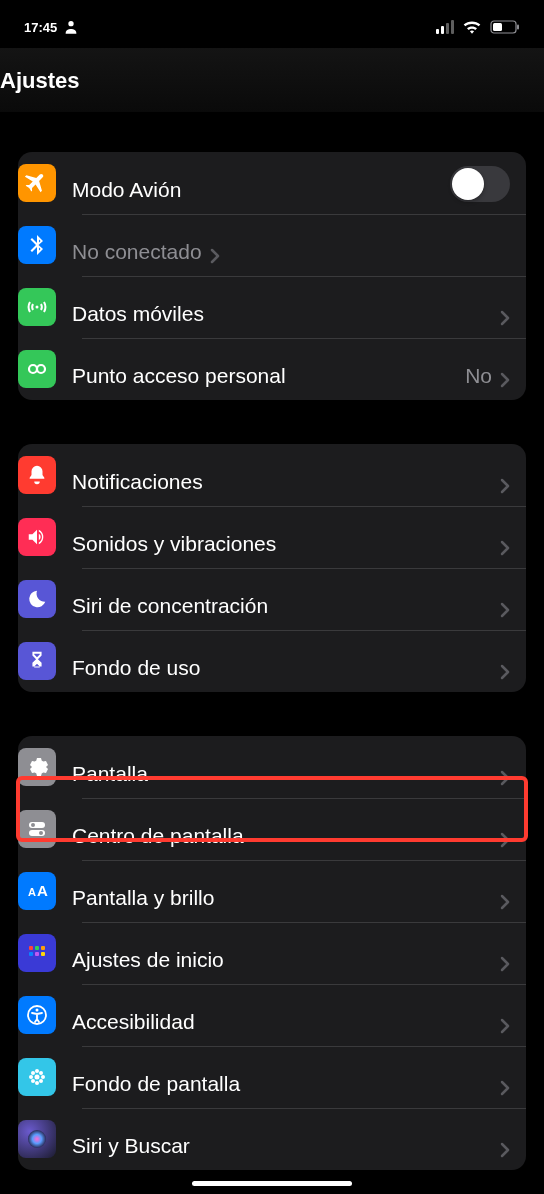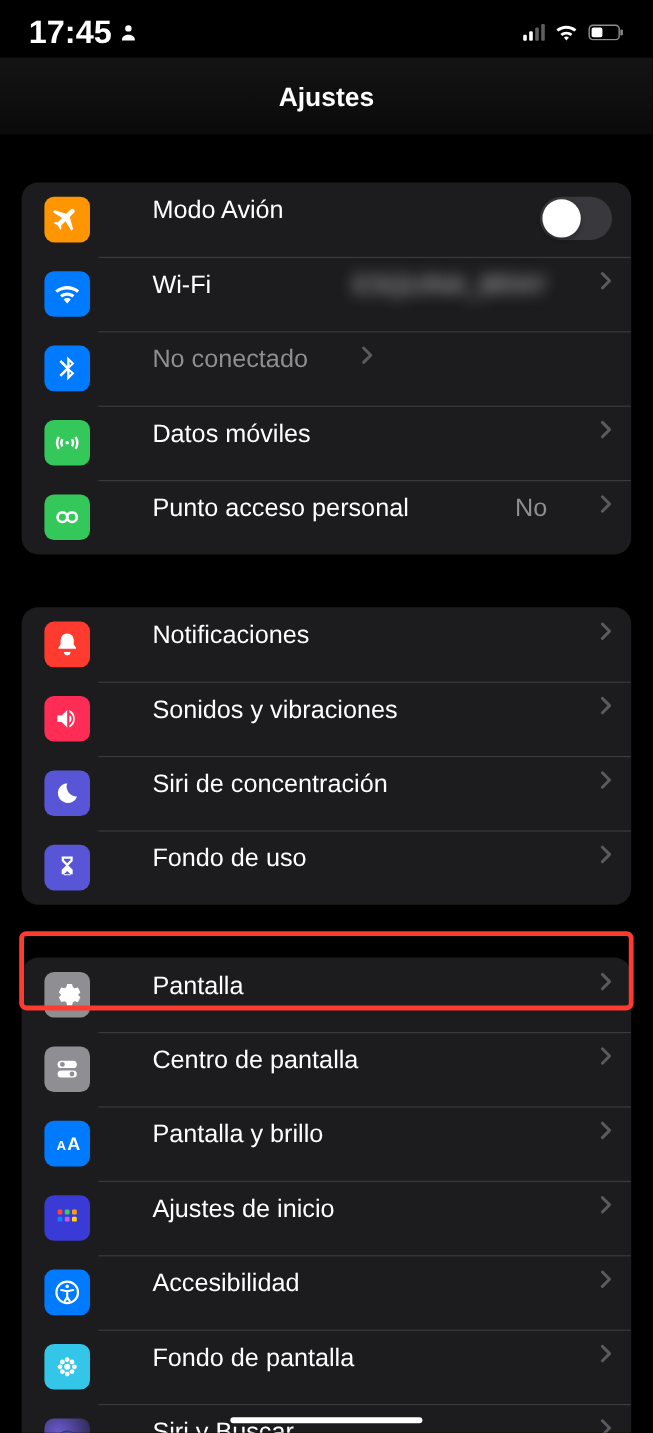--- a/index.html
+++ b/index.html
@@ -16,59 +16,58 @@
       display: flex;
       justify-content: space-between;
       align-items: center;
       padding: 10px 24px 4px 24px;
       height: 48px;
     }
     .status-left {
       display: flex;
       align-items: center;
       gap: 6px;
-      font-size: 27px;
+      font-size: 13px;
       font-weight: 600;
     }
     .status-right {
       display: flex;
       align-items: center;
       gap: 8px;
     }
     .signal-bars { display: flex; align-items: flex-end; gap: 2px; }
     .bar { width: 3px; background: #5e5e5e; border-radius: 1px; }
     .bar.active { background: #fff; }
     .bar:nth-child(1){height:5px;} .bar:nth-child(2){height:8px;} .bar:nth-child(3){height:11px;} .bar:nth-child(4){height:14px;}
     .wifi-status svg, .battery svg { display: block; }
     .header {
-      text-align: center;
+      text-align: left;
       padding: 20px 0 18px 0;
       background: linear-gradient(#141414, #0a0a0a);
     }
     .header-title {
       font-size: 22px;
       font-weight: 600;
     }
     .content {
       padding: 0 18px;
       margin-top: 40px;
     }
     .group {
       background: #1c1c1e;
       border-radius: 14px;
       overflow: hidden;
       margin-bottom: 44px;
     }
     .row {
       display: flex;
-      align-items: flex-start;
-      padding: 12px 16px 12px 19px;
+      align-items: flex-end;
+      padding: 12px 16px 12px 0;
       min-height: 58px;
       position: relative;
-      gap: 36px;
     }
     .row + .row::before {
       content: "";
       position: absolute;
       left: 64px;
       right: 0;
       top: 0;
       height: 1px;
       background: #3a3a3c;
     }
@@ -190,34 +189,20 @@
           </svg>
       </div>
       <div class="row-label">Modo Avión</div>
       <div class="toggle">
           <div class="toggle-knob"></div>
         </div>
     </div>
     <div class="row">
       <div class="icon-box" style="background:#007aff">
         <svg width="24" height="24" viewBox="0 0 24 24" fill="#fff">
-            <path d="M12 20l-3-3.5c1.7-1.5 4.3-1.5 6 0L12 20zm-6-7c3.3-3 8.7-3 12 0l-1.8 2c-2.3-2-6.1-2-8.4 0L6 13zm-4-4c5.5-5 14.5-5 20 0l-1.8 2C15.8 7.3 8.2 7.3 3.8 11L2 9z"></path>
-          </svg>
-      </div>
-      <div class="row-label">Wi-Fi</div>
-      <div class="row-detail blur-text">ESQUINA_BRAY</div>
-      <div class="chevron">
-          <svg width="10" height="16" viewBox="0 0 10 16" fill="none">
-            <path d="M2 2l6 6-6 6" stroke="#5a5a5f" stroke-width="2.5" stroke-linecap="round" stroke-linejoin="round"></path>
-          </svg>
-        </div>
-    </div>
-    <div class="row">
-      <div class="icon-box" style="background:#007aff">
-        <svg width="24" height="24" viewBox="0 0 24 24" fill="#fff">
             <path d="M12 2v8L7 5l-1.5 1.5L11 12l-5.5 5.5L7 19l5-5v8l6-6-4.5-4L18 8l-6-6zm2 4.5L15.5 8 14 9.5v-3zm0 11v-3l1.5 1.5L14 17.5z"></path>
           </svg>
       </div>
       <div class="row-detail">No conectado</div>
       <div class="chevron">
           <svg width="10" height="16" viewBox="0 0 10 16" fill="none">
             <path d="M2 2l6 6-6 6" stroke="#5a5a5f" stroke-width="2.5" stroke-linecap="round" stroke-linejoin="round"></path>
           </svg>
         </div>
     </div>

